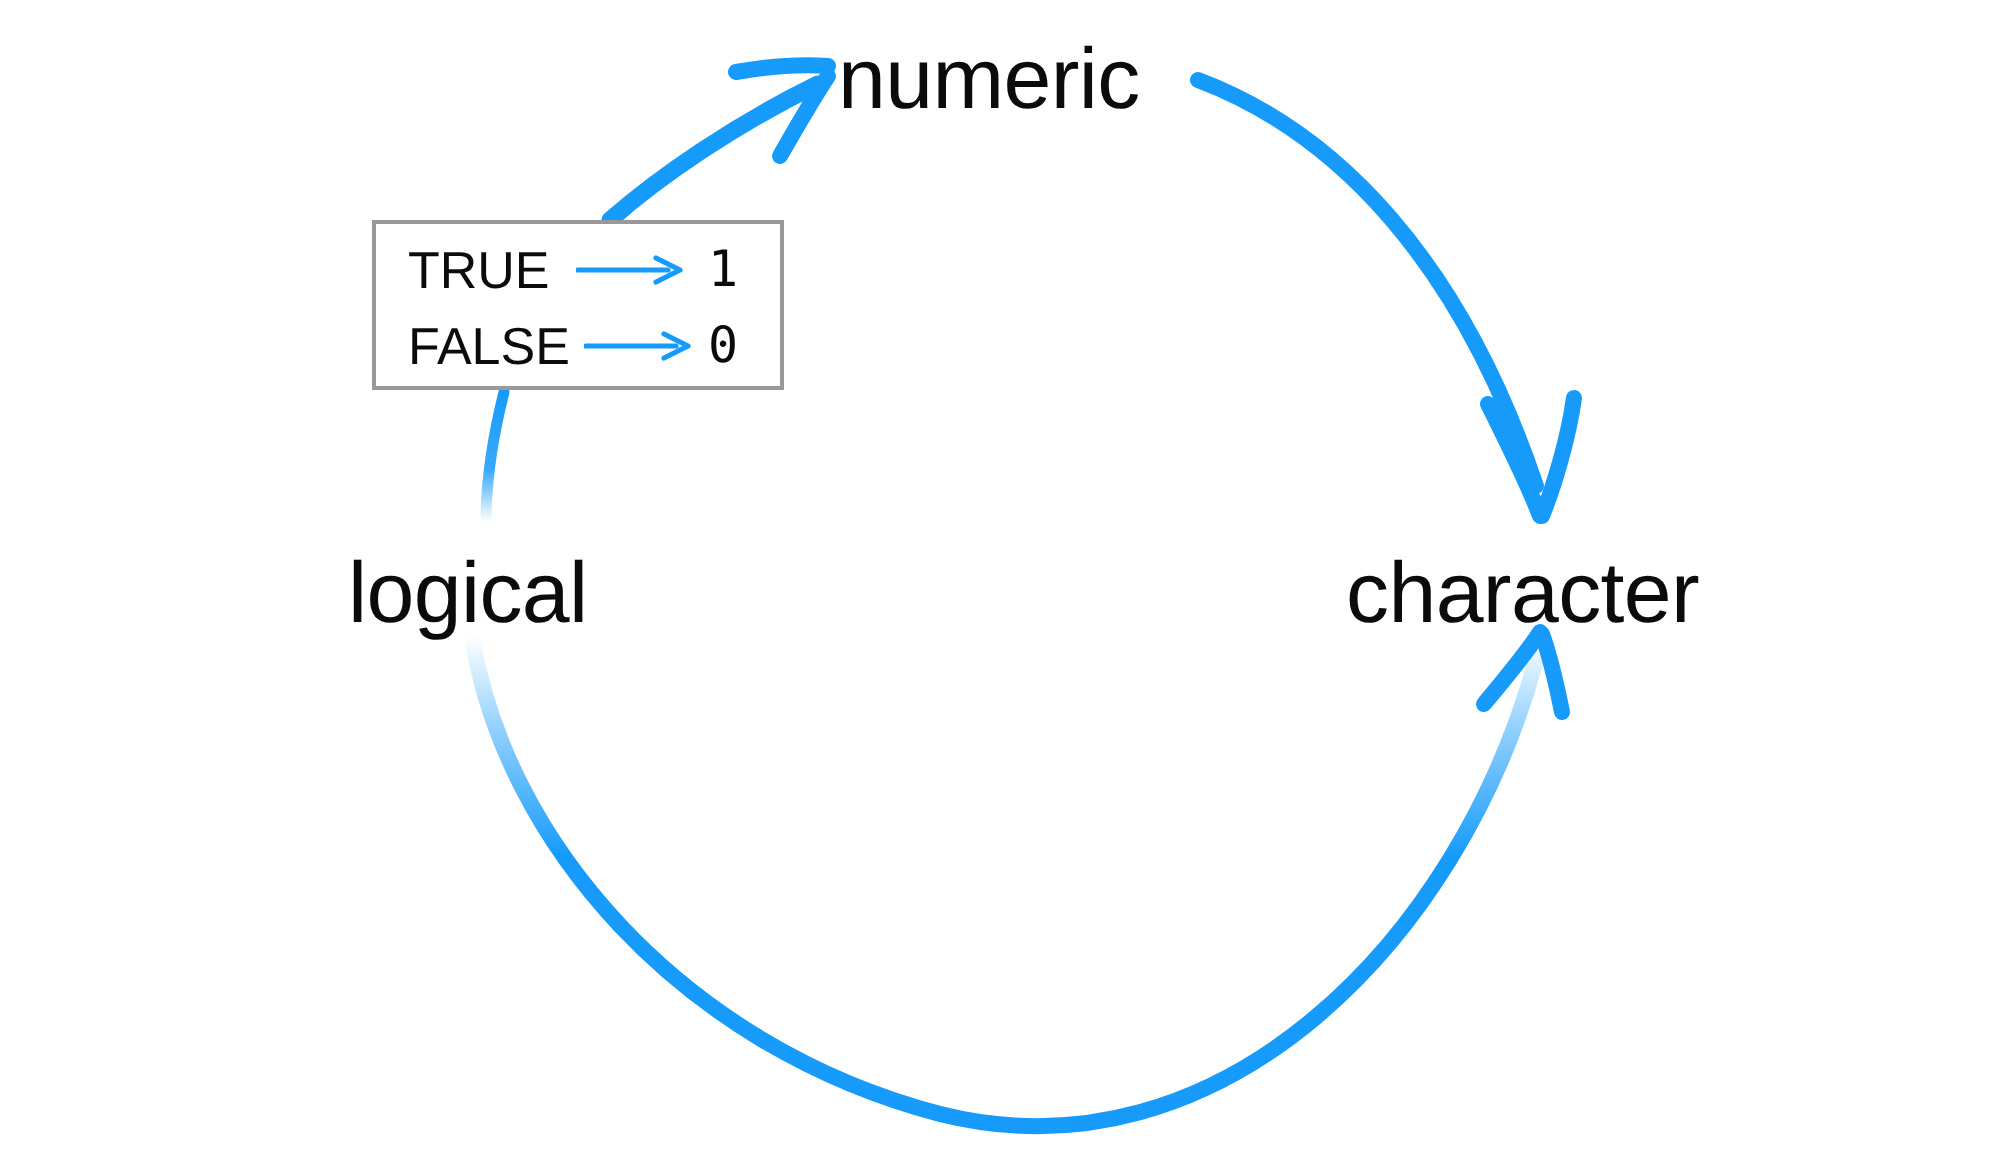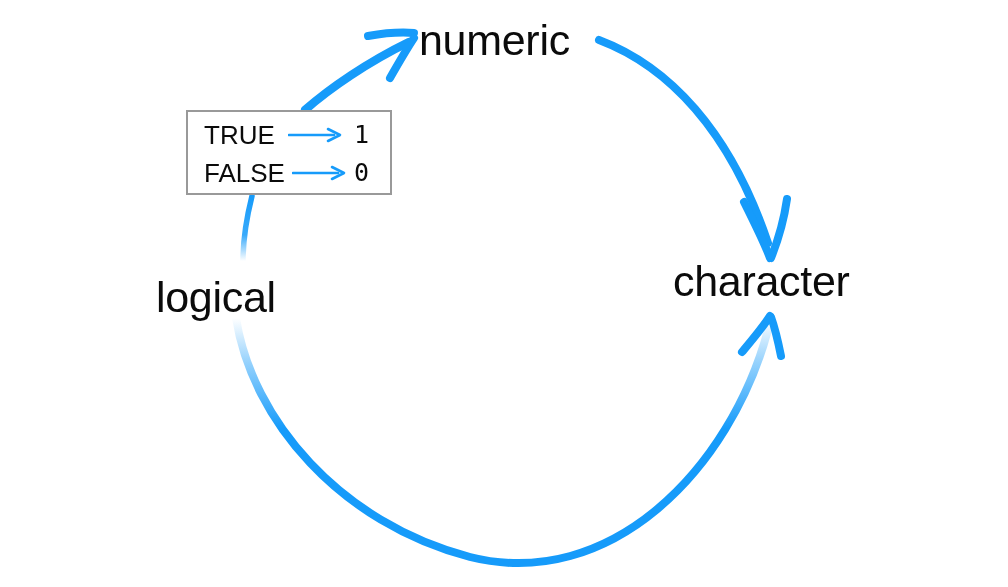--- a/index.html
+++ b/index.html
@@ -30,22 +30,22 @@
     font-family: "Liberation Sans", sans-serif;
     font-size: 43px;
     font-weight: 400;
     color: #0b0b0b;
     letter-spacing: -0.3px;
     white-space: nowrap;
     line-height: 1;
     margin-top: 10px;
   }
   #label-numeric   { left: 419px; top: 9px; }
-  #label-character { left: 673px; top: 250px; text-align: right; }
-  #label-logical   { left: 156px; top: 266px; }
+  #label-character { left: 673px; top: 266px; text-align: right; }
+  #label-logical   { left: 174px; top: 266px; }
 
   
   #truth-box {
     position: absolute;
     left: 186px;
     top: 110px;
     width: 206px;
     height: 85px;
     border: 2px solid #999999;
     background: #ffffff;

